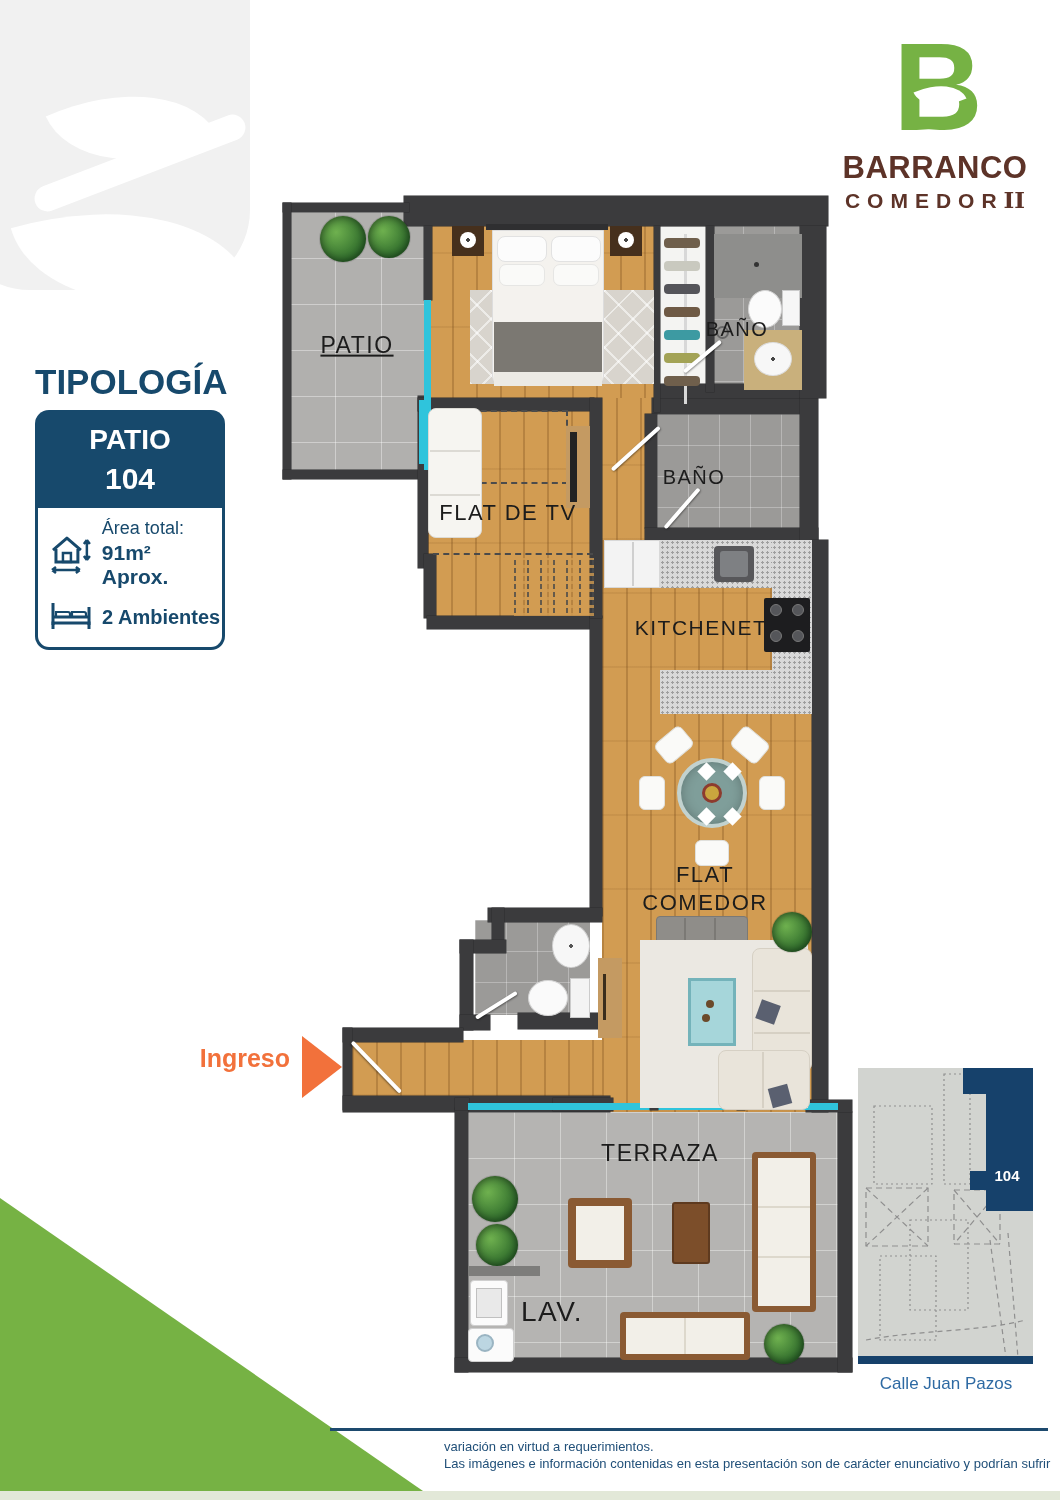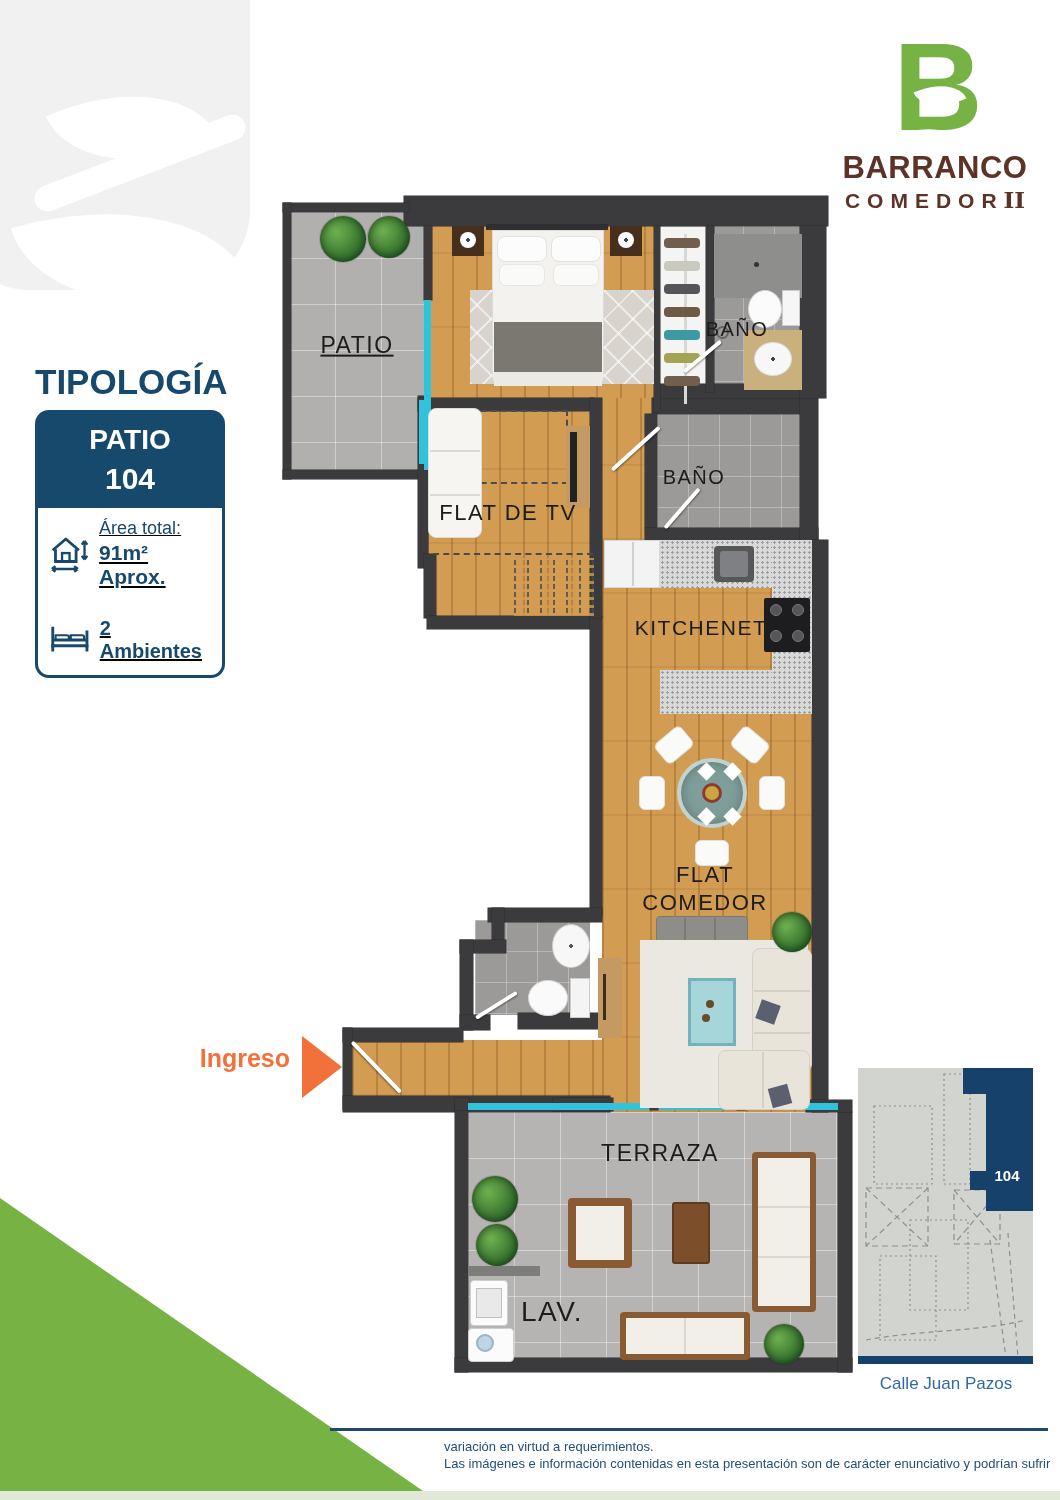--- a/index.html
+++ b/index.html
@@ -53,35 +53,35 @@
       <span style="font-size:21px;font-weight:700;letter-spacing:7px;">COMEDOR</span><span style="font-size:23px;font-weight:700;font-family:'DejaVu Serif',serif;">II</span>
     </div>
   </div>
 
   <div class="abs navy-t" style="left:35px;top:362px;font-size:35px;font-weight:800;letter-spacing:0;">TIPOLOGÍA</div>
   <div class="abs" style="left:35px;top:410px;width:190px;">
     <div style="background:#17496C;border-radius:14px 14px 0 0;padding:14px 0 12px;text-align:center;color:#fff;">
       <div style="font-size:28px;font-weight:800;">PATIO</div>
       <div style="font-size:30px;font-weight:800;margin-top:6px;">104</div>
     </div>
-    <div style="background:#fff;border:3px solid #17496C;border-top:none;border-radius:0 0 14px 14px;padding:10px 10px 12px 10px;text-decoration:underline;">
+    <div style="background:#fff;border:3px solid #17496C;border-top:none;border-radius:0 0 14px 14px;padding:10px 0 12px 10px;">
       <div style="display:flex;align-items:center;">
         <svg width="46" height="48" viewBox="0 0 46 48">
           <path d="M5 20 L19 8 L33 20" fill="none" stroke="#17496C" stroke-width="3" stroke-linejoin="round"></path>
           <path d="M8 19 V32 H30 V19" fill="none" stroke="#17496C" stroke-width="3"></path>
           <rect x="15" y="23" width="8" height="9" fill="none" stroke="#17496C" stroke-width="2.5"></rect>
           <path d="M39 10 V30 M39 10 l-3 4 M39 10 l3 4 M39 30 l-3 -4 M39 30 l3 -4" stroke="#17496C" stroke-width="2.5" fill="none"></path>
           <path d="M4 40 H32 M4 40 l4 -3 M4 40 l4 3 M32 40 l-4 -3 M32 40 l-4 3" stroke="#17496C" stroke-width="2.5" fill="none"></path>
         </svg>
         <div style="margin-left:8px;">
           <div class="navy-t" style="font-size:18px;">Área total:</div>
           <div class="navy-t" style="font-size:21px;font-weight:800;margin-top:2px;">91m² Aprox.</div>
         </div>
       </div>
-      <div style="display:flex;align-items:center;margin-top:28px;">
+      <div style="display:flex;align-items:center;margin-top:10px;">
         <svg width="46" height="36" viewBox="0 0 46 36">
           <path d="M5 4 V18 M5 18 H41 M41 18 V8 M5 26 V18 M41 26 V18" stroke="#17496C" stroke-width="3" fill="none"></path>
           <path d="M8 13 h12 a2 2 0 0 1 2 2 v3 h-14 z M24 13 h12 a2 2 0 0 1 2 2 v3 h-14 z" fill="none" stroke="#17496C" stroke-width="2.2"></path>
           <path d="M5 30 V24 H41 V30" stroke="#17496C" stroke-width="3" fill="none"></path>
         </svg>
         <div class="navy-t" style="font-size:20px;font-weight:800;margin-left:8px;">2 Ambientes</div>
       </div>
     </div>
   </div>
 

